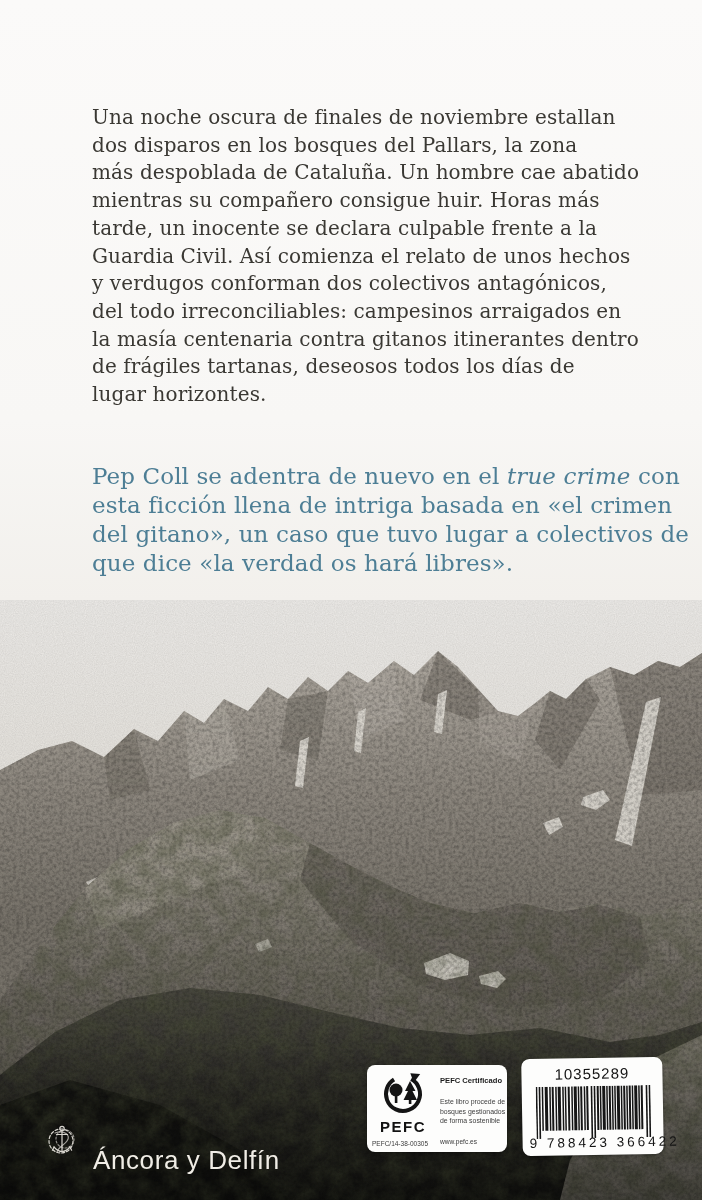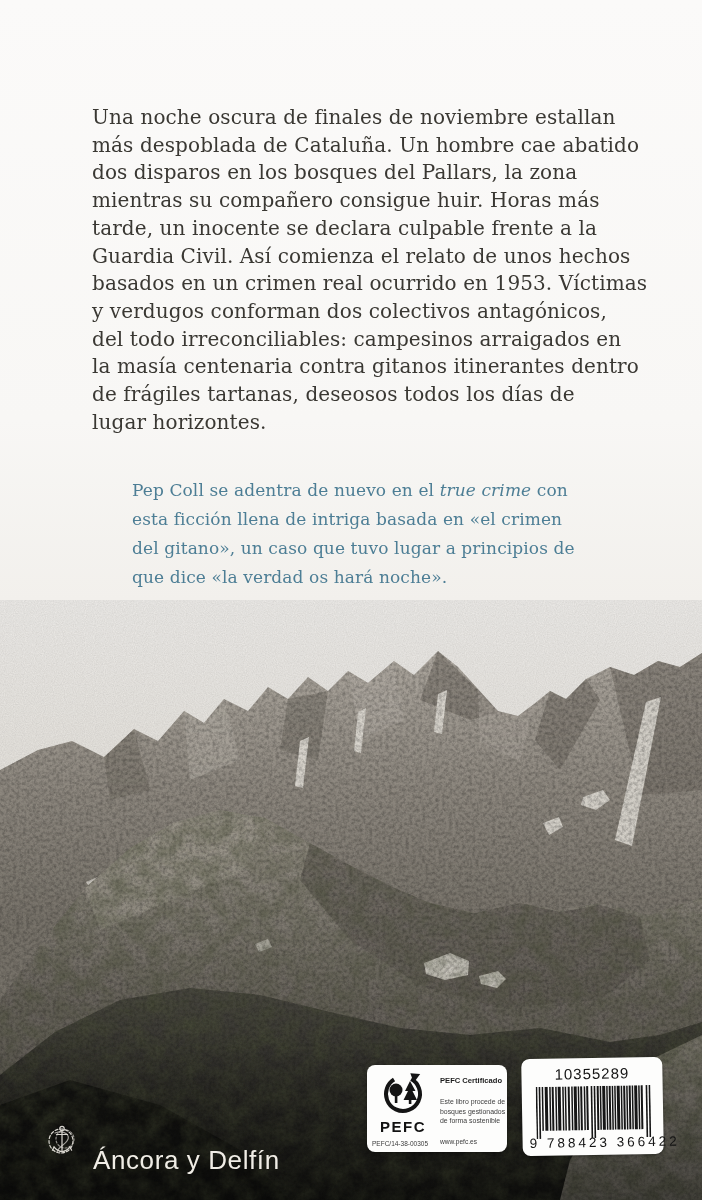--- a/index.html
+++ b/index.html
@@ -5,22 +5,22 @@
   html,body{margin:0;padding:0;background:#e9e9e9;}
   #cover{
     position:relative;width:702px;height:1200px;overflow:hidden;
     background:linear-gradient(180deg,#fbfaf9 0%,#f8f7f5 35%,#f2f0ec 50%,#ebe8e3 56%);
     font-family:"DejaVu Serif",serif;
     padding-left:8px;
   }
   .blurb{position:absolute;left:92px;top:104px;width:560px;color:#3a3833;
     font-size:20px;line-height:27.7px;letter-spacing:.1px;}
   .blurb .ln{white-space:nowrap;}
-  .promo{position:absolute;left:92px;top:476px;width:560px;color:#4d7e95;
-    font-size:17px;line-height:29px;letter-spacing:.1px;margin-left:40px;}
+  .promo{position:absolute;left:92px;top:462px;width:560px;color:#4d7e95;
+    font-size:23px;line-height:29px;letter-spacing:.1px;}
   .promo .ln{white-space:nowrap;}
   .promo .it{font-style:italic;}
   .photo{position:absolute;left:0;top:600px;width:702px;height:600px;display:block;}
   .label{position:absolute;background:#fdfdfc;border-radius:8px;
     box-shadow:0 1px 3px rgba(0,0,0,.4);font-family:"Liberation Sans",sans-serif;}
   
   .pefc{left:367px;top:1065px;width:140px;height:87px;}
   .pefc-logo{position:absolute;left:10px;top:6px;}
   .pefc-word{position:absolute;left:6px;top:53px;width:60px;text-align:center;
     font-weight:bold;font-size:15px;letter-spacing:1.5px;color:#121212;}
@@ -41,38 +41,37 @@
     font-family:"Liberation Sans",sans-serif;}
   .imprint-name{font-size:26px;font-weight:400;letter-spacing:.6px;margin-top:39px;}
 </style>
 </head>
 <body>
 
 <div id="cover">
 
   <div class="blurb">
     <div class="ln">Una noche oscura de finales de noviembre estallan</div>
+    <div class="ln">dos disparos en los bosques del Pallars, la zona</div>
     <div class="ln">más despoblada de Cataluña. Un hombre cae abatido</div>
-    <div class="ln">dos disparos en los bosques del Pallars, la zona</div>
     <div class="ln">mientras su compañero consigue huir. Horas más</div>
     <div class="ln">tarde, un inocente se declara culpable frente a la</div>
     <div class="ln">Guardia Civil. Así comienza el relato de unos hechos</div>
-    <div class="ln">basados en un crimen real ocurrido en 1953. Víctimas</div>
     <div class="ln">y verdugos conforman dos colectivos antagónicos,</div>
     <div class="ln">del todo irreconciliables: campesinos arraigados en</div>
     <div class="ln">la masía centenaria contra gitanos itinerantes dentro</div>
     <div class="ln">de frágiles tartanas, deseosos todos los días de</div>
     <div class="ln">lugar horizontes.</div>
   </div>
 
   <div class="promo">
     <div class="ln"><span>Pep Coll se adentra de nuevo en el </span><span class="it">true crime</span><span> con</span></div>
     <div class="ln">esta ficción llena de intriga basada en «el crimen</div>
-    <div class="ln">del gitano», un caso que tuvo lugar a principios de</div>
-    <div class="ln">que dice «la verdad os hará noche».</div>
+    <div class="ln">del gitano», un caso que tuvo lugar a colectivos de</div>
+    <div class="ln">que dice «la verdad os hará libres».</div>
   </div>
 
   <svg class="photo" viewBox="0 600 702 600" width="702" height="600" xmlns="http://www.w3.org/2000/svg">
     <defs>
       <linearGradient id="skyg" x1="0" y1="600" x2="0" y2="790" gradientUnits="userSpaceOnUse">
         <stop offset="0" stop-color="#efedea"></stop>
           <stop offset="1" stop-color="#e7e4de"></stop>
       </linearGradient>
       <linearGradient id="rockg" x1="0" y1="650" x2="0" y2="920" gradientUnits="userSpaceOnUse">
         <stop offset="0" stop-color="#b4aea5"></stop>

